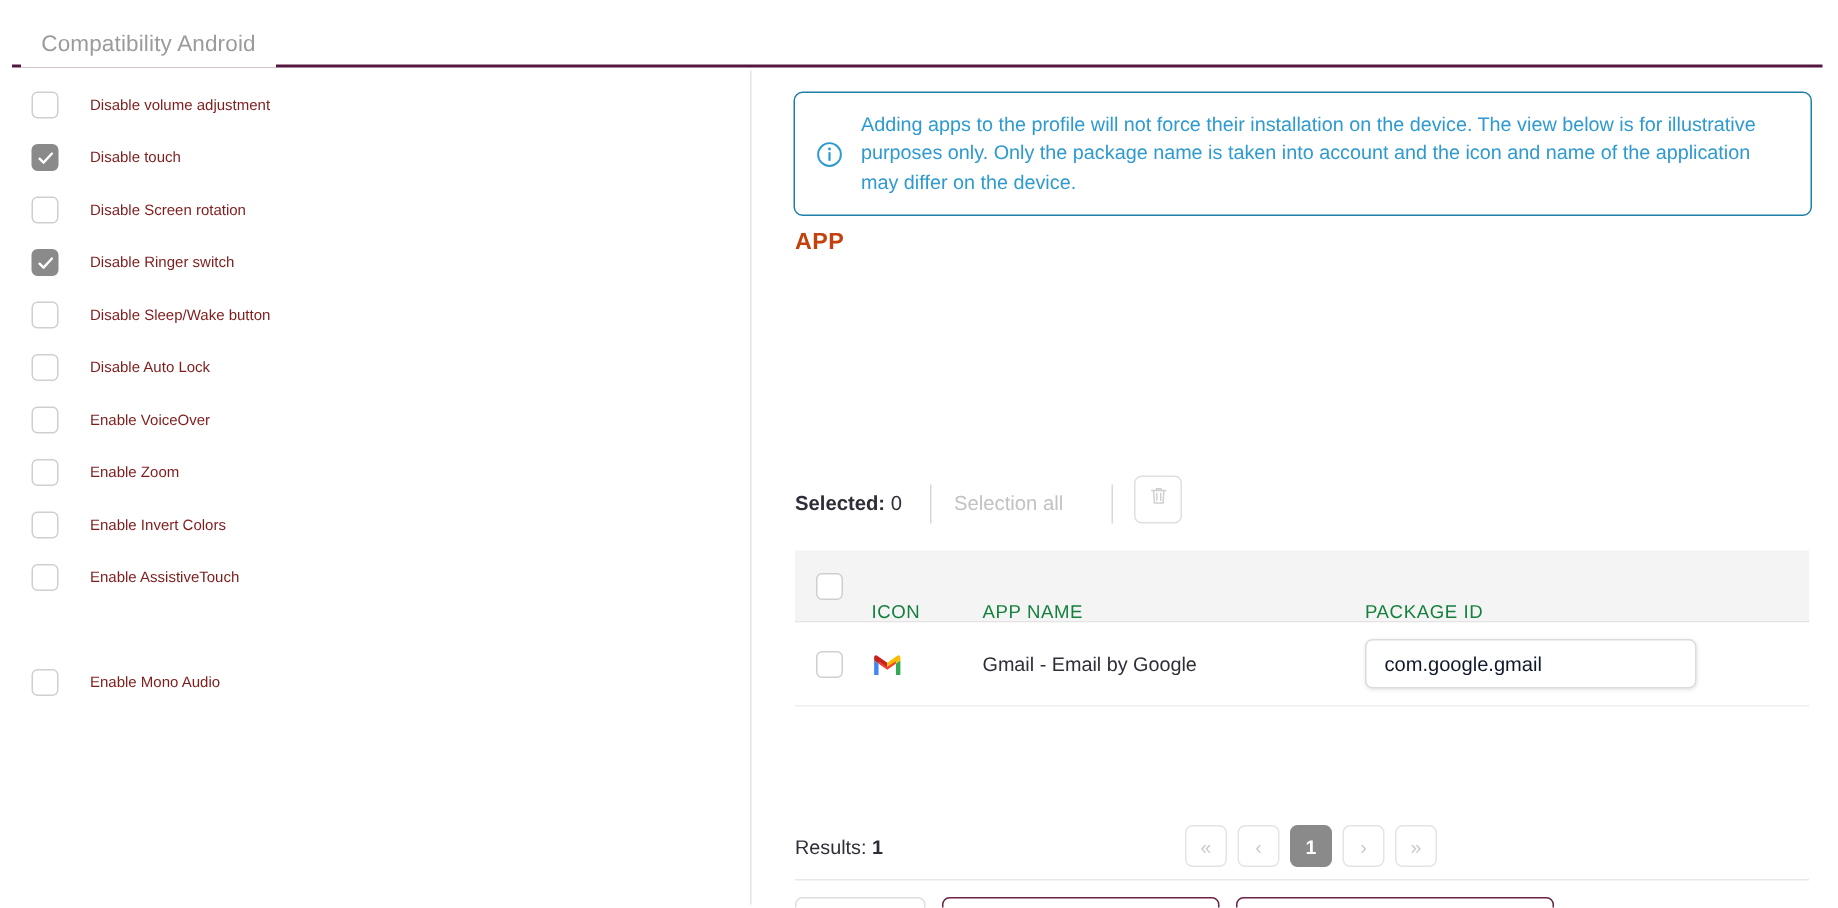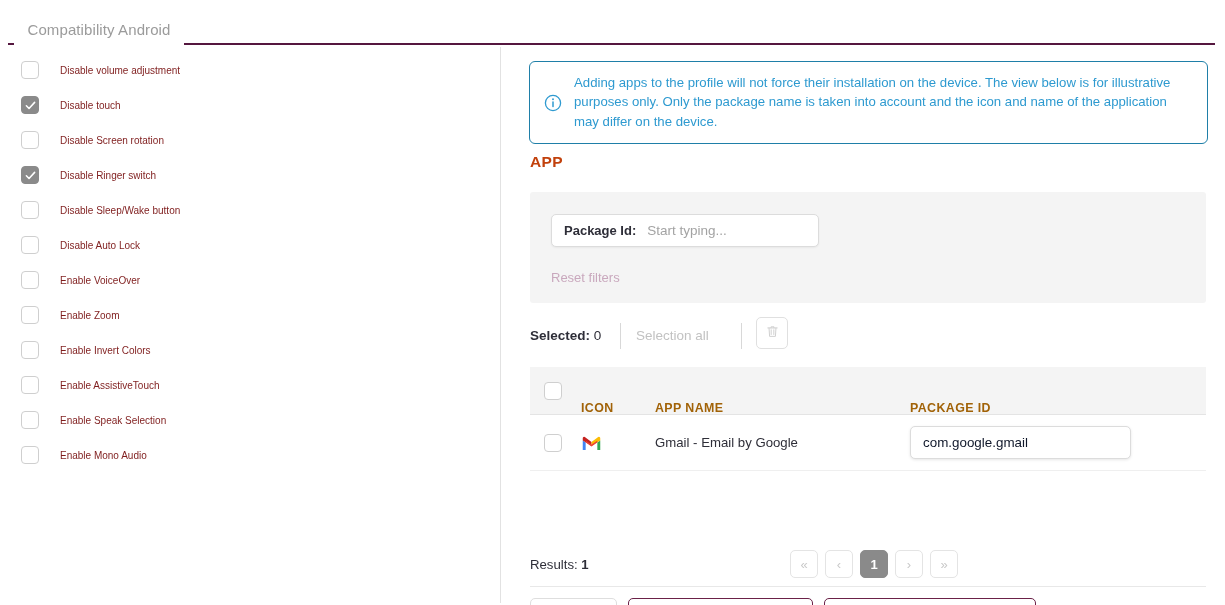--- a/index.html
+++ b/index.html
@@ -112,21 +112,21 @@
     border: 1px solid #e0e0e0; border-radius: 5px; background: #fff;
     display: flex; align-items: center; justify-content: center; cursor: default;
   }
 
   .table { position: absolute; left: 30px; top: 322px; width: 676px; }
   .thead {
     height: 48px; background: #f4f4f4; display: flex; align-items: center;
     border-bottom: 1px solid #e4e4e4;
   }
   .th {
-    font-size: 12.4px; font-weight: bold; color: #a16207; letter-spacing: .4px; margin-top: 35px;
+    font-size: 12.4px; font-weight: normal; color: #15803d; letter-spacing: .4px; margin-top: 35px;
   }
   .col-check { width: 51px; padding-left: 14px; display: flex; align-items: center; }
   .col-icon  { width: 74px; }
   .col-name  { width: 255px; }
   .col-pkg   { flex: 1 1 auto; }
 
   .trow {
     height: 56px; display: flex; align-items: center; background: #fff;
     border-bottom: 1px solid #efefef;
   }
@@ -233,26 +233,20 @@
       <span class="cbox">
         
       </span>
       <span class="chk-label">Enable Invert Colors</span>
     </div>
     <div class="chk-row" style="top:330px">
       <span class="cbox">
         
       </span>
       <span class="chk-label">Enable AssistiveTouch</span>
-    </div>
-    <div class="chk-row" style="top:365px">
-      <span class="cbox">
-        
-      </span>
-      <span class="chk-label">Enable Speak Selection</span>
     </div>
     <div class="chk-row" style="top:400px">
       <span class="cbox">
         
       </span>
       <span class="chk-label">Enable Mono Audio</span>
     </div>
   </div>
 
   <div class="vdivider"></div>
@@ -267,27 +261,20 @@
             <circle cx="9" cy="5.3" r="0.95" fill="#2e9ad0"></circle>
             <rect x="8.25" y="7.3" width="1.5" height="6" rx="0.7" fill="#2e9ad0"></rect>
           </svg>
         </span>
         <span class="alert-txt">Adding apps to the profile will not force their installation on the device. The view below is for illustrative purposes only. Only the package name is taken into account and the icon and name of the application may differ on the device.</span>
       </div>
     </div>
 
     <div class="section-title">APP</div>
 
-    <div class="filter-panel">
-      <div class="filter-field">
-        <span class="filter-label">Package Id:</span>
-        <input class="filter-input" type="text" placeholder="Start typing..." style="">
-      </div>
-      <div class="reset-filters">Reset filters</div>
-    </div>
 
     <div class="selbar">
       <div class="selbar-text">
         <b>Selected:</b>
         <span>0</span>
       </div>
       <div class="selbar-sep1"></div>
       <div class="deselect-all">Selection all</div>
       <div class="selbar-sep2"></div>
       <div class="trash-btn">

